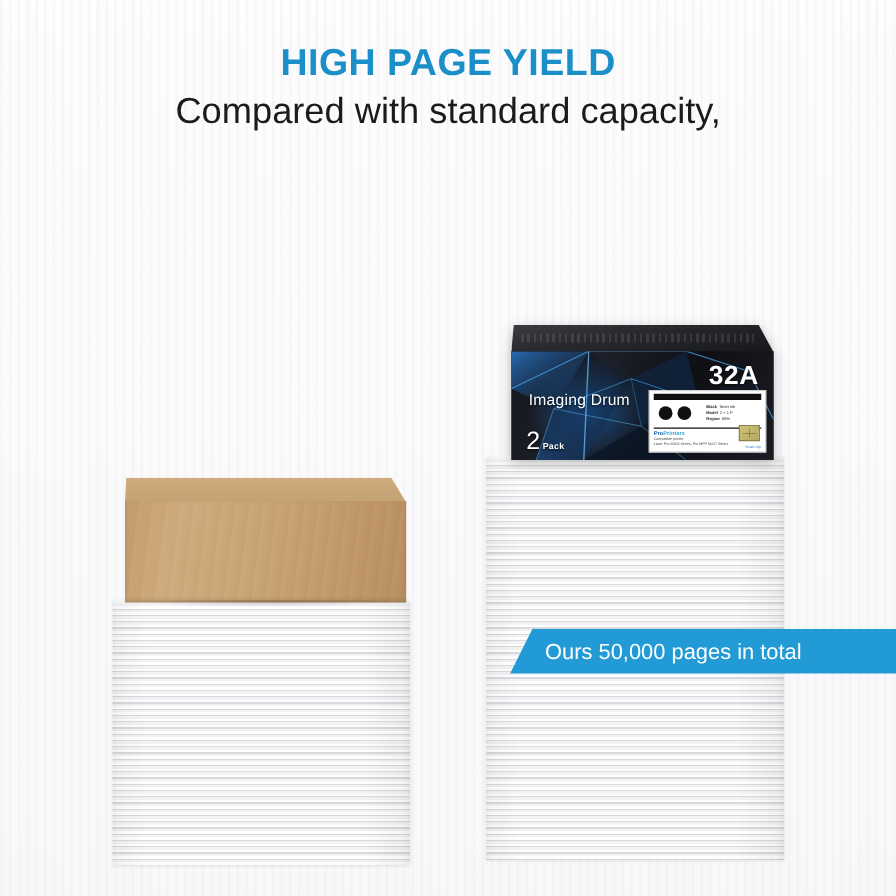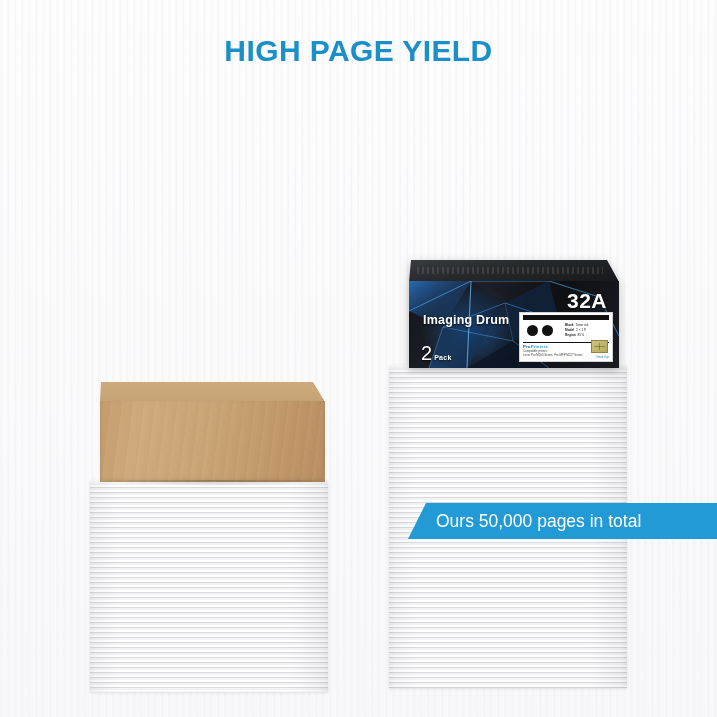--- a/index.html
+++ b/index.html
@@ -199,21 +199,21 @@
   .pb-art {
     position: absolute;
     inset: 0;
     opacity: 0.95;
   }
   .pb-label-title {
     position: absolute;
     left: 14px;
     top: 32px;
     font-size: 12.5px;
-    font-weight: bold;
+    font-weight: normal;
     color: #ffffff;
     letter-spacing: 0.2px;
     text-shadow: 0 1px 2px rgba(0,0,0,0.8);
   }
   .pb-code {
     position: absolute;
     right: 12px;
     top: 8px;
     font-size: 21px;
     font-weight: bold;
@@ -350,20 +350,21 @@
     clip-path: polygon(0 0, 346px 0, 328px 36px, 0 36px);
   }
 </style>
 </head>
 <body>
 
 <div class="stage">
 
   <div class="headline">
     <span class="hl-line hl-1">HIGH PAGE YIELD</span>
+    <span class="hl-line hl-2">Compared with standard capacity,</span>
   </div>
 
   <div class="paper-stack" id="stack-left"></div>
 
   <div class="paper-stack" id="stack-right"></div>
 
   <div class="carton">
     <div class="carton-top"></div>
     <div class="carton-front"></div>
     <div class="carton-shadow"></div>

